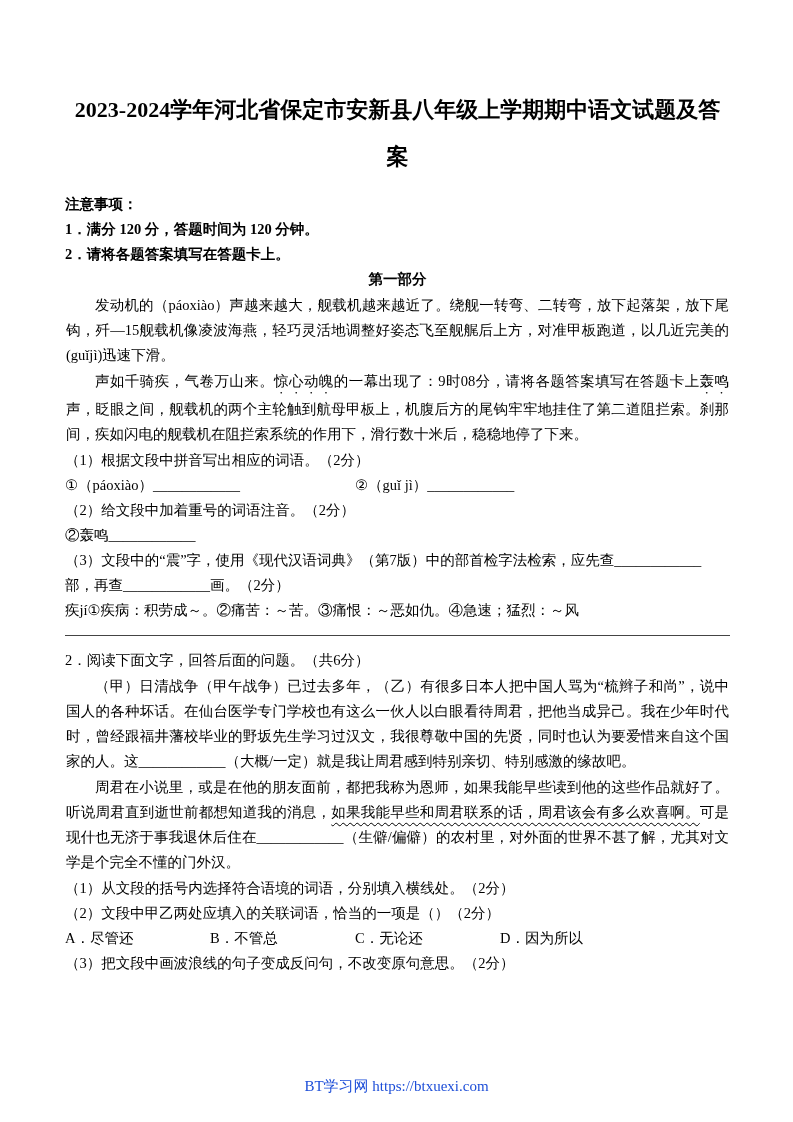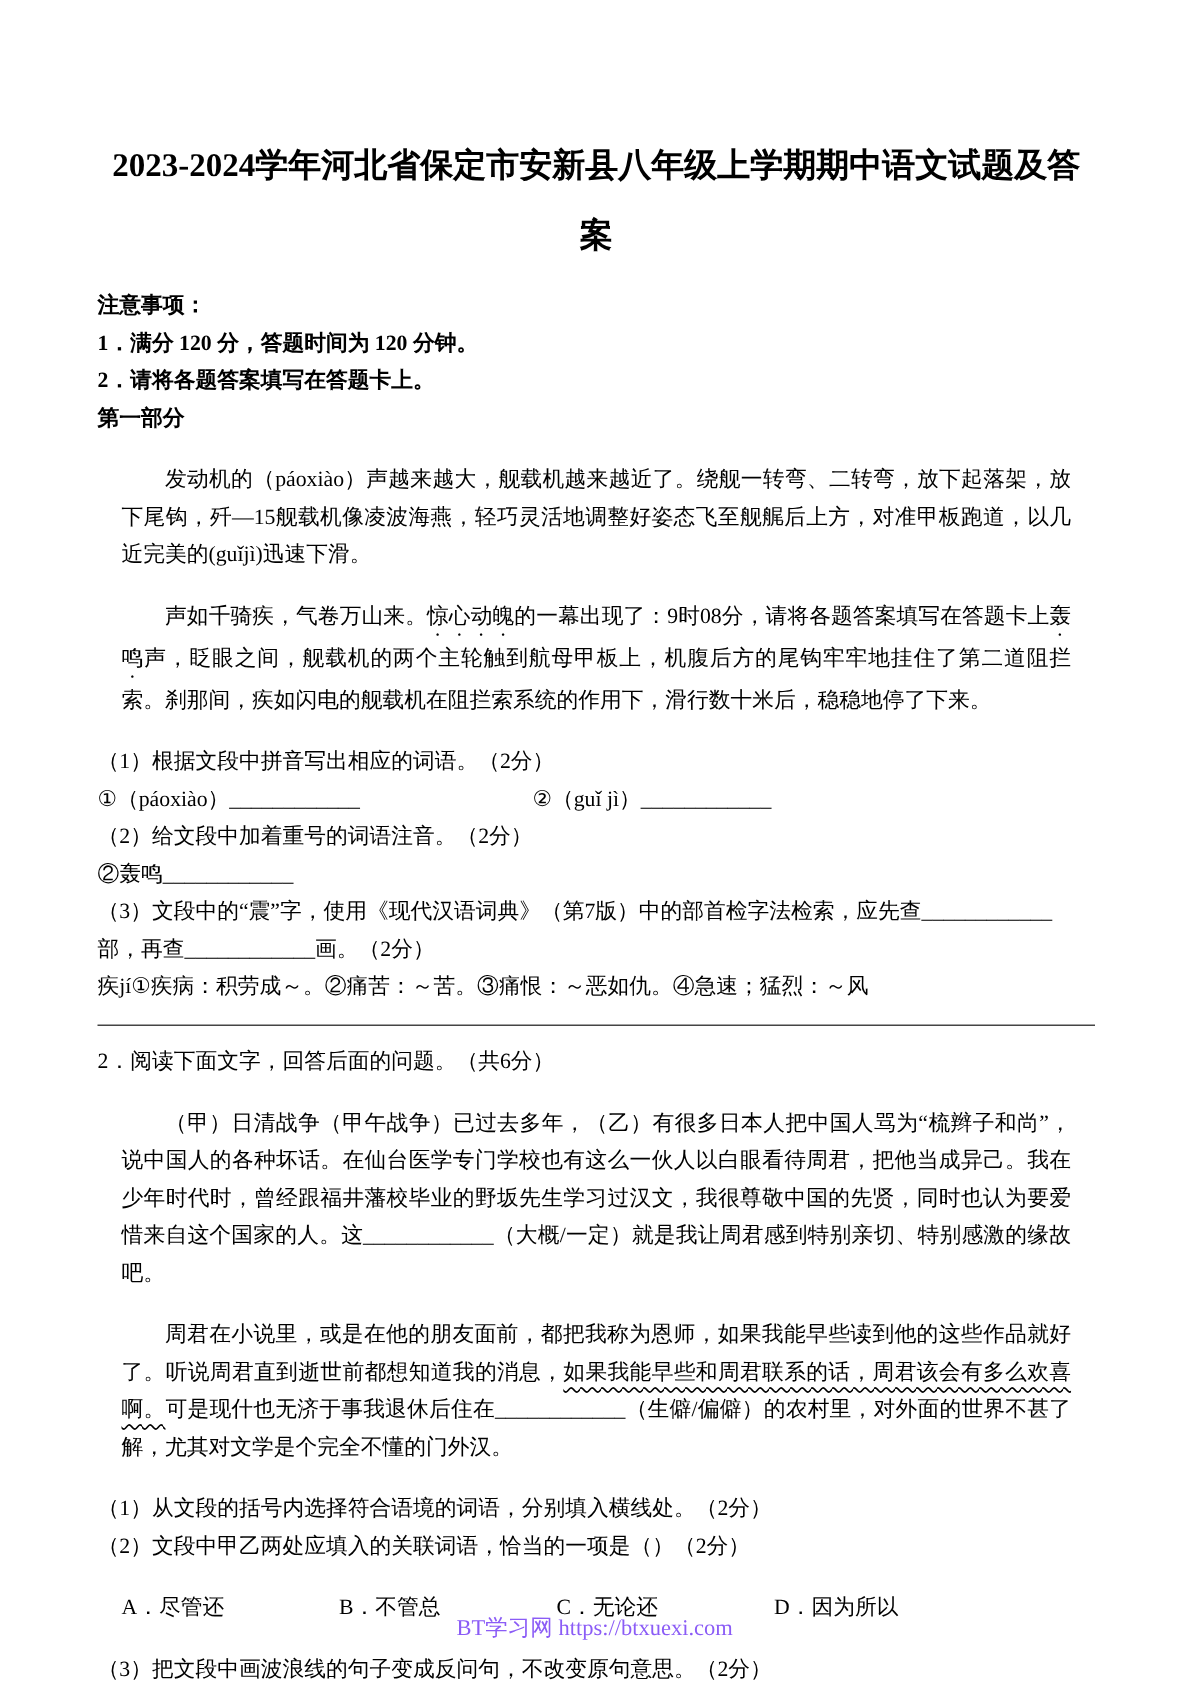--- a/index.html
+++ b/index.html
@@ -18,25 +18,25 @@
   }
   .title {
     font-size: 22px;
     line-height: 47px;
     font-weight: 700;
     text-align: center;
     margin: 0 0 12px 0;
   }
   .line { margin: 0; }
   .bold { font-weight: 700; }
-  .center { text-align: left; }
-  .para { margin: 16px; text-indent: 2em; text-align: justify; }
+  .center { text-align: center; }
+  .para { margin: 1px; text-indent: 2em; text-align: justify; }
   .pair { display: flex; margin: 0; }
   .pair .half { display: inline-block; width: 290px; }
-  .opts { display: flex; margin: 16px; }
+  .opts { display: flex; margin: 0; }
   .opts .o { display: inline-block; width: 145px; }
   .emph {
     -webkit-text-emphasis: dot;
     -webkit-text-emphasis-position: under right;
     text-emphasis: dot;
     text-emphasis-position: under right;
   }
   .wavy {
     text-decoration: underline wavy #000 1px;
     text-underline-offset: 5px;
@@ -45,21 +45,21 @@
     border: none;
     border-top: 1px solid #444444;
     margin: 12px 0 12px 0;
     height: 0;
   }
   .footer {
     position: absolute;
     left: 0; right: 0;
     bottom: 26px;
     text-align: center;
-    color: #8b5cf6;
+    color: #1d4ed8;
     font-size: 15px;
     line-height: 20px;
   }
 </style>
 </head>
 <body>
 
 <div class="page">
 
   <h1 class="title">2023-2024学年河北省保定市安新县八年级上学期期中语文试题及答案</h1>

